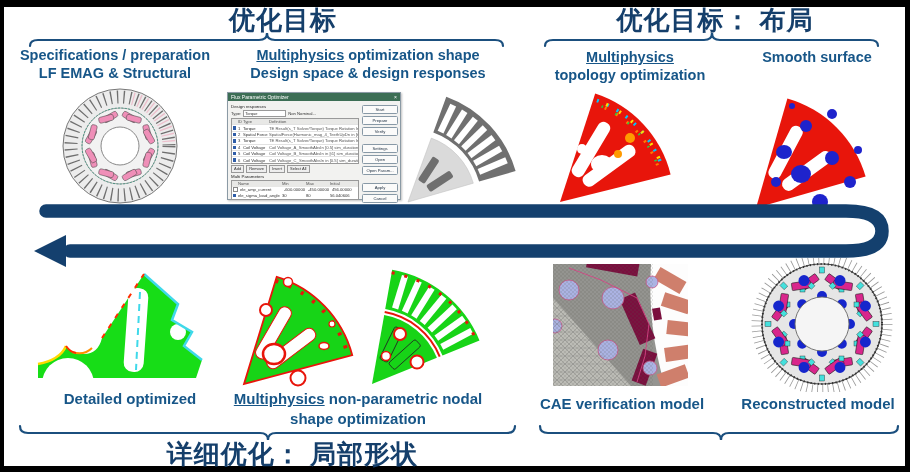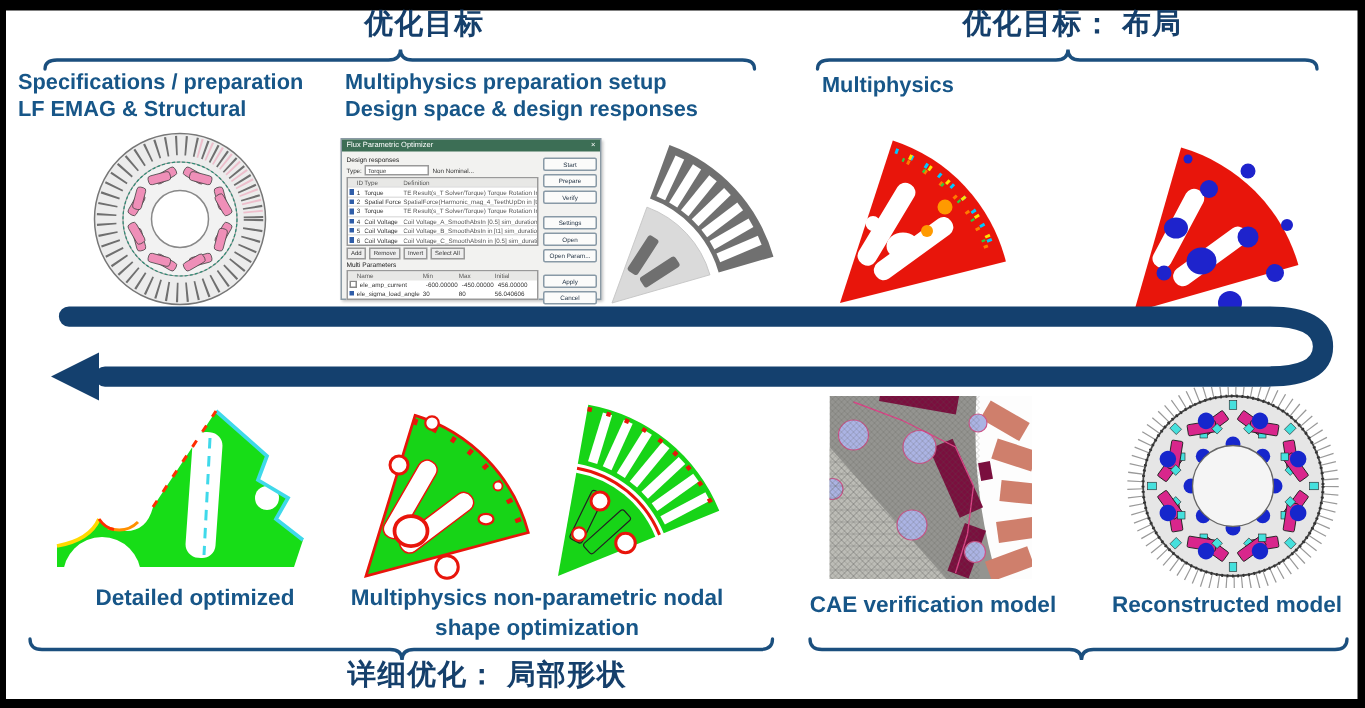--- a/index.html
+++ b/index.html
@@ -1,24 +1,24 @@
 <!DOCTYPE html>
 <html><head>
 <meta charset="utf-8">
 <style>
   html,body{margin:0;padding:0;background:#fff;}
   #canvas{position:relative;width:910px;height:472px;background:#000;overflow:hidden;
           font-family:"Liberation Sans",sans-serif;}
   #paper{position:absolute;left:4px;top:7px;width:901px;height:459px;background:#fff;}
   .abs{position:absolute;}
-  .cn-title{position:absolute;text-align:center;font-weight:bold;font-size:19px;
+  .cn-title{position:absolute;text-align:center;font-weight:bold;font-size:26px;
             color:#153f6b;letter-spacing:1px;white-space:nowrap;}
-  .colhead{position:absolute;text-align:left;font-weight:bold;font-size:14.5px;
+  .colhead{position:absolute;text-align:center;font-weight:bold;font-size:14.5px;
            line-height:1.25;color:#175688;}
-  .u{}
+  .u{text-decoration:underline;}
   svg{display:block;}
   
   .dlg{position:absolute;left:227px;top:92px;width:172px;height:106px;background:#f2f2f0;
        border:1px solid #8b9aa5;box-shadow:1px 1px 2px rgba(0,0,0,.25);font-size:4.2px;color:#333;}
   .dlg-title{height:8px;background:#3c6e55;color:#fff;font-size:5px;line-height:8px;
              padding:0 3px;display:flex;justify-content:space-between;align-items:center;}
   .dlg-body{position:absolute;left:3px;top:10px;width:128px;}
   .dlg-lbl{font-size:4.4px;color:#222;margin:1px 0;}
   .dlg-typerow{display:flex;align-items:center;gap:2px;height:7px;}
   .dlg-select{width:40px;height:5.5px;background:#fff;border:0.5px solid #999;
@@ -53,27 +53,29 @@
   <div id="paper"></div>
 
   <div class="cn-title" style="left:183px;top:3px;width:200px;">优化目标</div>
   <div class="cn-title" style="left:595px;top:3px;width:240px;">优化目标： 布局</div>
 
   <div class="colhead" style="left:12px;top:46px;width:206px;">
     <div><span class="u"></span><span>Specifications / preparation</span></div>
     <div>LF EMAG &amp; Structural</div>
   </div>
   <div class="colhead" style="left:230px;top:46px;width:276px;">
-    <div><span class="u">Multiphysics</span><span> preparation setup</span></div>
+    <div><span class="u">Multiphysics</span><span> optimization shape</span></div>
     <div>Design space &amp; design responses</div>
   </div>
   <div class="colhead" style="left:548px;top:48px;width:164px;">
     <div><span class="u">Multiphysics</span><span></span></div>
+    <div>topology optimization</div>
   </div>
   <div class="colhead" style="left:738px;top:48px;width:158px;">
+    <div><span class="u"></span><span>Smooth surface</span></div>
   </div>
 
   <svg class="abs" style="left:32px;top:86px;" width="176" height="122" viewBox="0 0 176 122">
     <defs>
       <g id="vm">
         <rect x="-17" y="-32" width="15" height="6" rx="2" transform="rotate(-30 -9.5 -29)" fill="#ef8fb8" stroke="#444" stroke-width="0.5"></rect>
         <rect x="2" y="-32" width="15" height="6" rx="2" transform="rotate(30 9.5 -29)" fill="#ef8fb8" stroke="#444" stroke-width="0.5"></rect>
       </g>
     </defs>
     <circle cx="88" cy="60" r="57" fill="#ececec" stroke="#777" stroke-width="1"></circle>

